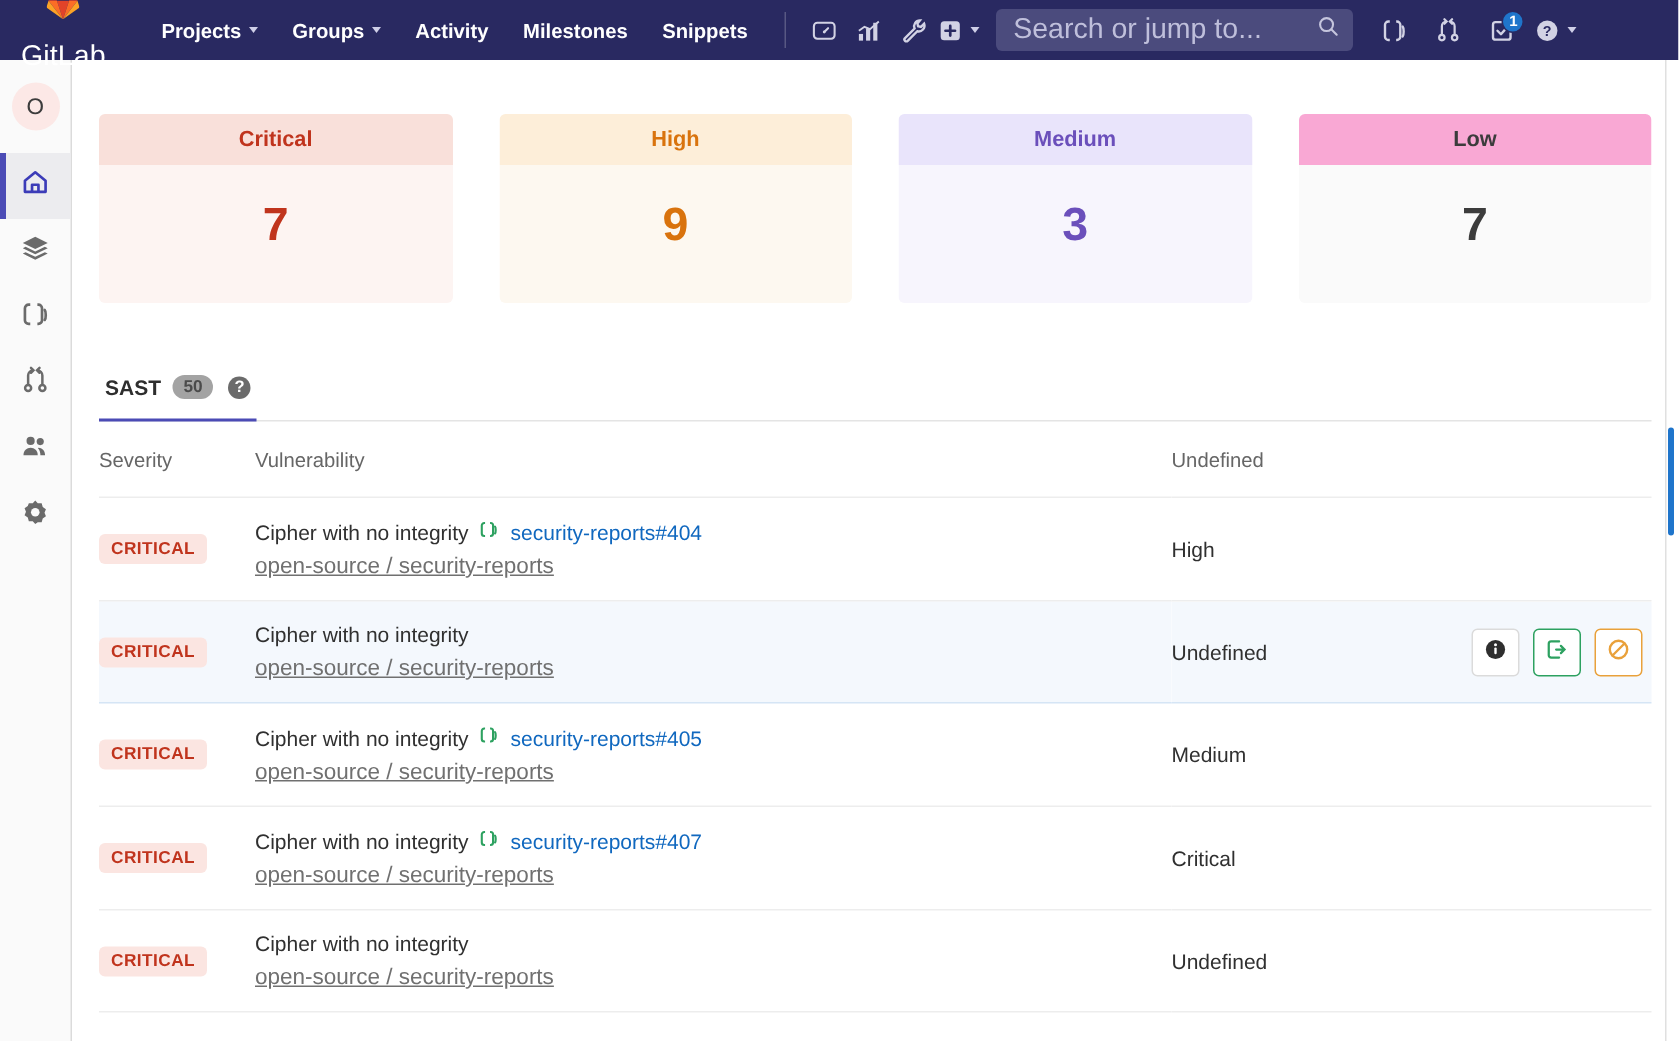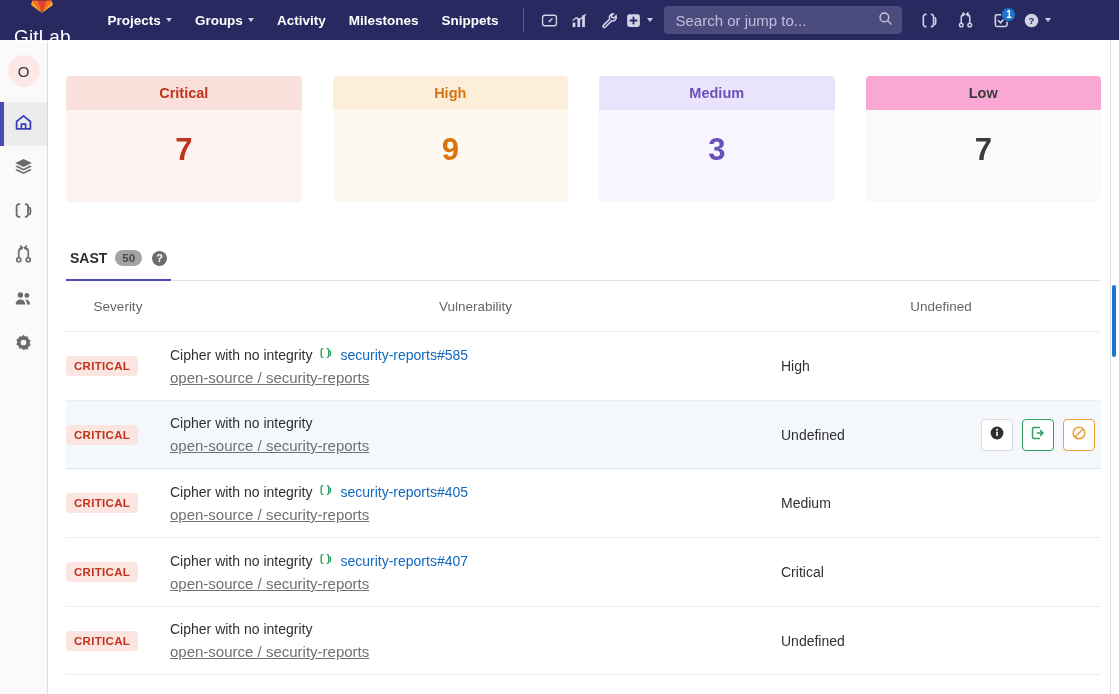--- a/index.html
+++ b/index.html
@@ -26,21 +26,21 @@
   .nav-sep { width:1px; height:24px; background: rgba(255,255,255,.22); margin: 0 10px 0 14px; }
   .nav-icon-btn {
     width: 30px; height: 28px; display:flex; align-items:center; justify-content:center;
     border-radius: 3px; cursor: pointer; position: relative;
   }
   .search-box {
     width: 238px; height: 28px; background: #4b4b7d; border-radius: 4px;
     display:flex; align-items:center; justify-content:space-between;
     padding: 0 9px 0 11px; margin: 0 8px 0 10px; cursor: text;
   }
-  .search-box span { color: #bfbfdb; font-size: 15px; }
+  .search-box span { color: #bfbfdb; font-size: 19px; }
   .right-icons { display:flex; align-items:center; gap: 6px; margin-left: 4px; }
   .badge-count {
     position: absolute; top: 1px; right: 0px; background: #1f75cb; color:#fff;
     font-size: 10px; font-weight: bold; border-radius: 8px; min-width: 15px; height: 15px;
     display:flex; align-items:center; justify-content:center; padding: 0 3px;
     border: 1.5px solid #292961;
   }
 
   
   .body-wrap { display: flex; height: 654px; }
@@ -88,21 +88,21 @@
     border-radius: 9px; padding: 2px 7px;
   }
   .help-icon {
     width: 15px; height: 15px; border-radius: 50%; background: #6b6b6b; color:#fff;
     font-size: 11px; font-weight: bold; display:flex; align-items:center; justify-content:center;
     cursor:pointer; margin-left: 2px;
   }
 
   table.vuln { width: calc(100% - 36px); margin: 0 18px; border-collapse: collapse; table-layout: fixed; }
   table.vuln th {
-    text-align: center; font-size: 13.5px; font-weight: normal; color: #666;
+    text-align: left; font-size: 13.5px; font-weight: normal; color: #666;
     padding: 18px 0 17px; border-bottom: 1px solid #ededed;
   }
   .col-sev { width: 104px; }
   .col-vuln { width: auto; }
   .col-conf { width: 320px; }
   table.vuln td { padding: 14px 0; border-bottom: 1px solid #ededed; vertical-align: middle; }
   tr.row { background: #fff; }
   tr.row.hovered td { background: #f4f8fd; border-bottom-color: #d5e5f5; border-top: 1px solid #d5e5f5; }
   .sev-badge {
     display:inline-block; background: #fbe5e1; color: #c0341d; font-size: 11.5px;
@@ -349,21 +349,21 @@
           <td>
             <div class="vuln-title">
               <span>Cipher with no integrity</span>
               <span>
                 <svg width="14" height="14" viewBox="0 0 16 16" fill="none" stroke="#2da160" stroke-width="1.6">
                   <path d="M5 3h-.6A1.9 1.9 0 0 0 2.5 4.9v6.2A1.9 1.9 0 0 0 4.4 13H5"></path>
                   <path d="M8.8 3h.4a1.9 1.9 0 0 1 1.9 1.9v6.2A1.9 1.9 0 0 1 9.2 13h-.4"></path>
                   <path d="M12.6 5.8c.7.8.7 4.4 0 5.2" stroke-linecap="round"></path>
                 </svg>
               </span>
-              <span class="issue-link">security-reports#585</span>
+              <span class="issue-link">security-reports#404</span>
             </div>
             <div class="vuln-sub">open-source / security-reports</div>
           </td>
           <td class="conf-cell">
             <span>High</span>
           </td>
         </tr>
 
         <tr class="row hovered">
           <td><span class="sev-badge">CRITICAL</span></td>

